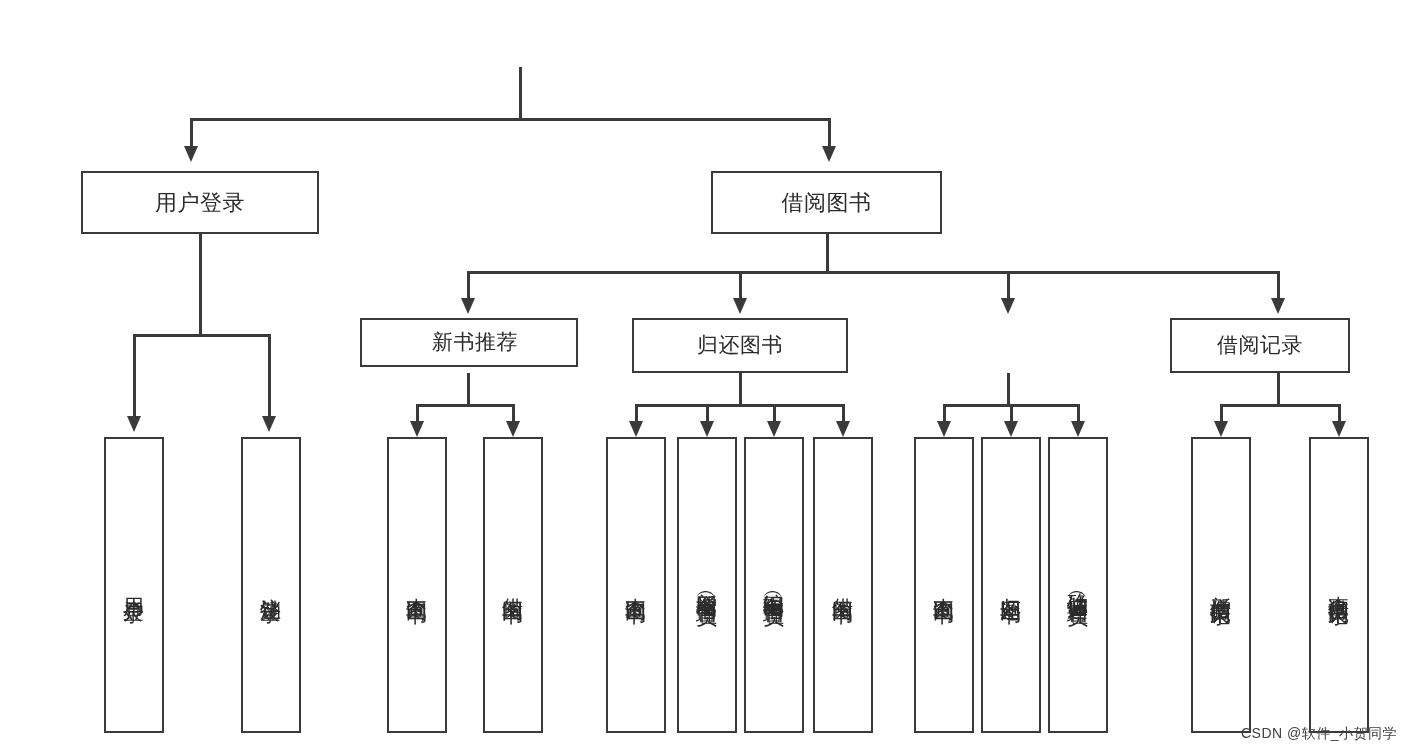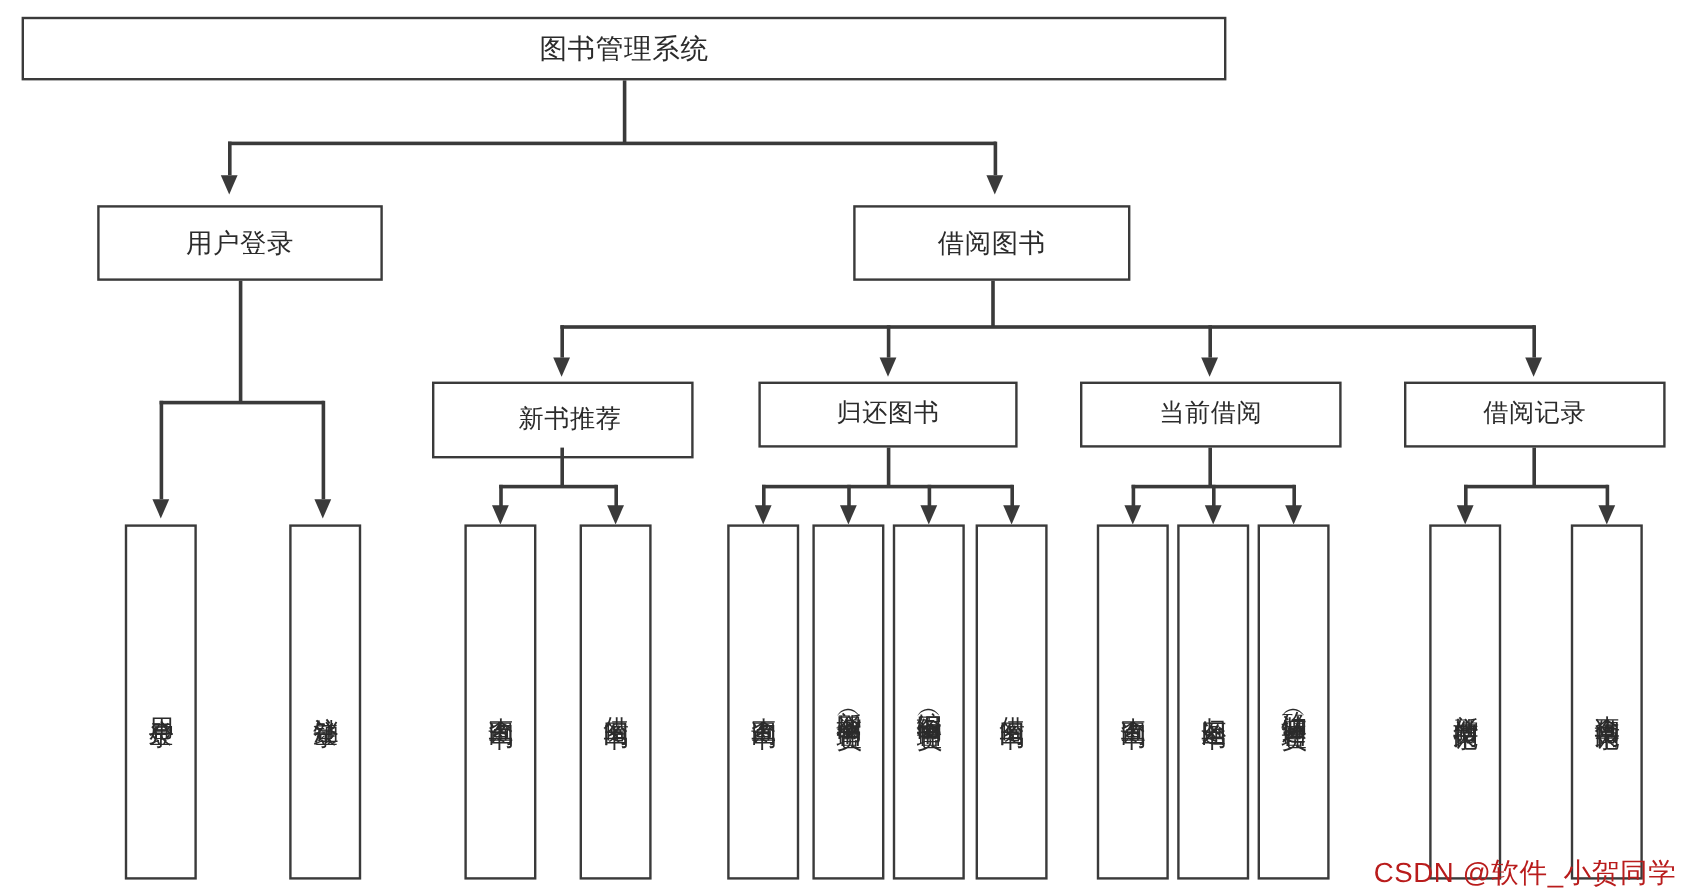--- a/index.html
+++ b/index.html
@@ -62,36 +62,33 @@
     border-left: 7.5px solid transparent;
     border-right: 7.5px solid transparent;
     border-top: 16px solid #3a3a3a;
   }
 
   
   #watermark {
     position: absolute;
     right: 8px;
     bottom: 4px;
-    font-size: 23px;
-    color: #b91c1c;
+    font-size: 14px;
+    color: #404040;
     letter-spacing: 0.5px;
     white-space: nowrap;
     user-select: none;
     text-align: center;
   }
 </style>
 </head>
 <body>
 
 <div id="canvas">
 
-  <div class="node root" style="left:18px; top:14px; width:1004px; height:53px;">
-    <span class="node-label">图书管理系统</span>
-  </div>
 
   <div class="conn vline" style="left:519px; top:67px; width:2.5px; height:52px;"></div>
   <div class="conn hline" style="left:190px; top:118px; width:640px; height:2.5px;"></div>
   <div class="conn vline" style="left:190px; top:118px; width:2.5px; height:28px;"></div>
   <div class="arrow" style="left:184px; top:146px;"></div>
   <div class="conn vline" style="left:828px; top:118px; width:2.5px; height:28px;"></div>
   <div class="arrow" style="left:822px; top:146px;"></div>
 
   <div class="node level1" style="left:81px; top:171px; width:238px; height:63px;">
     <span class="node-label">用户登录</span>
@@ -116,30 +113,27 @@
 
   <div class="conn vline" style="left:739px; top:271px; width:2.5px; height:27px;"></div>
   <div class="arrow" style="left:733px; top:298px;"></div>
 
   <div class="conn vline" style="left:1007px; top:271px; width:2.5px; height:27px;"></div>
   <div class="arrow" style="left:1001px; top:298px;"></div>
 
   <div class="conn vline" style="left:1277px; top:271px; width:2.5px; height:27px;"></div>
   <div class="arrow" style="left:1271px; top:298px;"></div>
 
-  <div class="node level2" style="left:360px; top:318px; width:218px; height:64px;padding-left:12px;">
+  <div class="node level2" style="left:360px; top:318px; width:218px; height:49px;padding-left:12px;">
     <span class="node-label">新书推荐</span>
   </div>
   <div class="node level2" style="left:632px; top:318px; width:216px; height:55px;">
     <span class="node-label">归还图书</span>
   </div>
-  <div class="node level2" style="left:900px; top:318px; width:218px; height:55px;">
-    <span class="node-label">当前借阅</span>
-  </div>
-  <div class="node level2" style="left:1170px; top:318px; width:218px; height:55px;">
+  <div class="node level2" style="left:1170px; top:318px; width:180px; height:55px;">
     <span class="node-label">借阅记录</span>
   </div>
 
   <div class="conn vline" style="left:467px; top:373px; width:2.5px; height:32px;"></div>
   <div class="conn hline" style="left:416px; top:404px; width:98px; height:2.5px;"></div>
   <div class="conn vline" style="left:416px; top:404px; width:2.5px; height:18px;"></div>
   <div class="arrow" style="left:410px; top:421px;"></div>
   <div class="conn vline" style="left:512px; top:404px; width:2.5px; height:18px;"></div>
   <div class="arrow" style="left:506px; top:421px;"></div>
 

